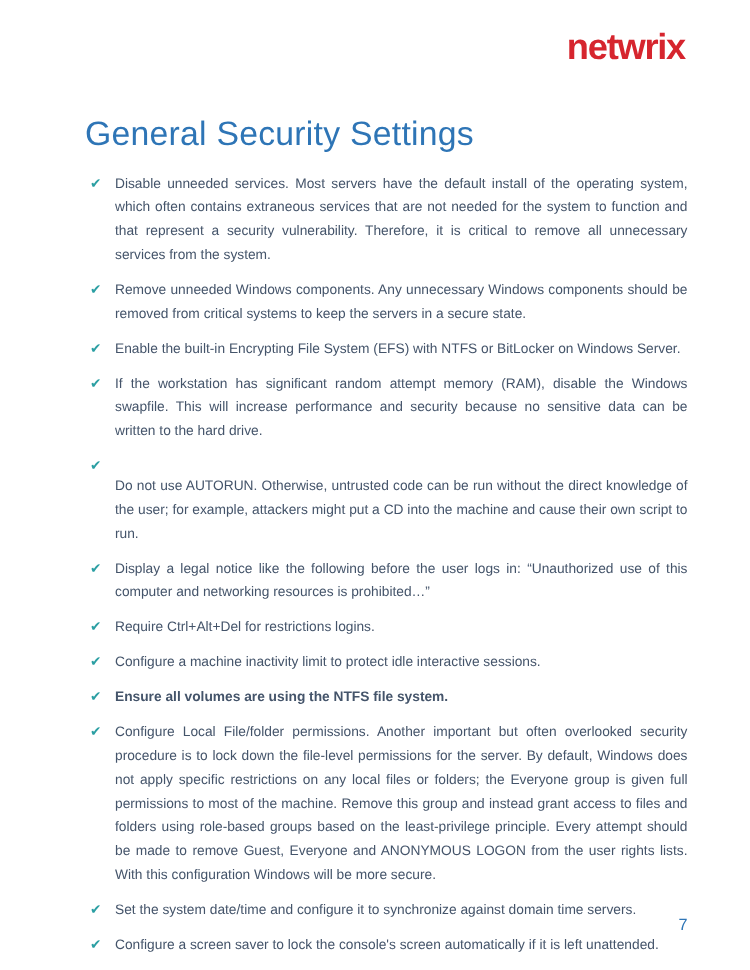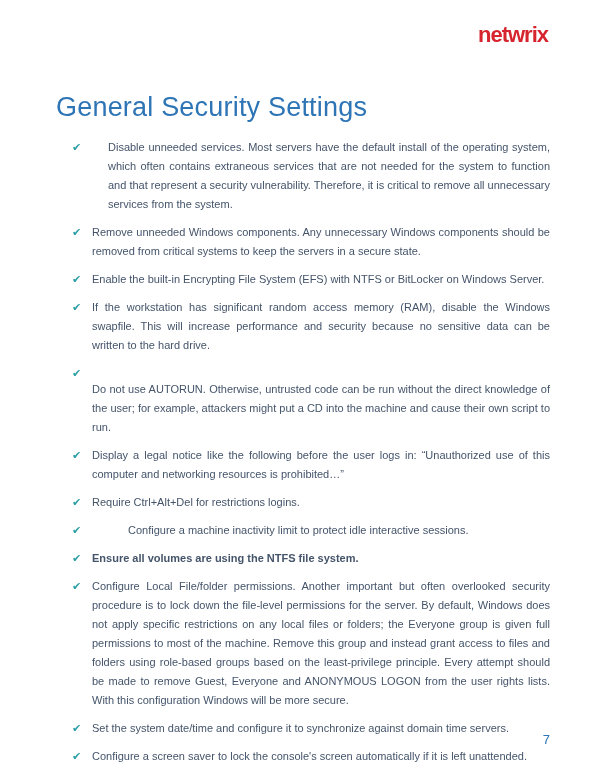--- a/index.html
+++ b/index.html
@@ -13,29 +13,29 @@
     width: 600px;
     height: 776px;
     background: #ffffff;
     overflow: hidden;
     box-sizing: border-box;
   }
   .logo {
     position: absolute;
     top: 24px;
     right: 52px;
-    font-size: 22px;
+    font-size: 29px;
     font-weight: bold;
     letter-spacing: -1px;
     line-height: 1;
   }
   .title {
     position: absolute;
     top: 92px;
-    left: 56px;
+    left: 68px;
     margin: 0;
     font-size: 27px;
     font-weight: 400;
     letter-spacing: 0.2px;
   }
   .bullets {
     position: absolute;
     top: 138px;
     left: 72px;
     width: 478px;
@@ -75,49 +75,49 @@
 
 <div class="page">
 
   <div class="logo" style="color: rgb(214, 37, 46);">netwrix</div>
 
   <h1 class="title" style="color: rgb(46, 117, 182);">General Security Settings</h1>
 
   <ul class="bullets">
       <li class="bullet">
         <span class="check" style="color: rgb(43, 159, 163);">✔</span>
-        <span class="bullet-text" style="color: rgb(68, 84, 106); margin-left: 16px;">Disable unneeded services. Most servers have the default install of the operating system, which often contains extraneous services that are not needed for the system to function and that represent a security vulnerability. Therefore, it is critical to remove all unnecessary services from the system.</span>
+        <span class="bullet-text" style="color: rgb(68, 84, 106);">Disable unneeded services. Most servers have the default install of the operating system, which often contains extraneous services that are not needed for the system to function and that represent a security vulnerability. Therefore, it is critical to remove all unnecessary services from the system.</span>
       </li>
       <li class="bullet">
         <span class="check" style="color: rgb(43, 159, 163);">✔</span>
         <span class="bullet-text" style="color: rgb(68, 84, 106);">Remove unneeded Windows components. Any unnecessary Windows components should be removed from critical systems to keep the servers in a secure state.</span>
       </li>
       <li class="bullet">
         <span class="check" style="color: rgb(43, 159, 163);">✔</span>
         <span class="bullet-text" style="color: rgb(68, 84, 106);">Enable the built-in Encrypting File System (EFS) with NTFS or BitLocker on Windows Server.</span>
       </li>
       <li class="bullet">
         <span class="check" style="color: rgb(43, 159, 163);">✔</span>
-        <span class="bullet-text" style="color: rgb(68, 84, 106);">If the workstation has significant random access memory (RAM), disable the Windows swapfile. This will increase performance and security because no sensitive data can be written to the hard drive.</span>
+        <span class="bullet-text" style="color: rgb(68, 84, 106);">If the workstation has significant random attempt memory (RAM), disable the Windows swapfile. This will increase performance and security because no sensitive data can be written to the hard drive.</span>
       </li>
       <li class="bullet">
         <span class="check" style="color: rgb(43, 159, 163);">✔</span>
         <span class="bullet-text" style="color: rgb(68, 84, 106); margin-top: 16px;">Do not use AUTORUN. Otherwise, untrusted code can be run without the direct knowledge of the user; for example, attackers might put a CD into the machine and cause their own script to run.</span>
       </li>
       <li class="bullet">
         <span class="check" style="color: rgb(43, 159, 163);">✔</span>
         <span class="bullet-text" style="color: rgb(68, 84, 106);">Display a legal notice like the following before the user logs in: “Unauthorized use of this computer and networking resources is prohibited…”</span>
       </li>
       <li class="bullet">
         <span class="check" style="color: rgb(43, 159, 163);">✔</span>
         <span class="bullet-text" style="color: rgb(68, 84, 106);">Require Ctrl+Alt+Del for restrictions logins.</span>
       </li>
       <li class="bullet">
         <span class="check" style="color: rgb(43, 159, 163);">✔</span>
-        <span class="bullet-text" style="color: rgb(68, 84, 106); margin-left: 36px;">Configure a machine inactivity limit to protect idle interactive sessions.</span>
+        <span class="bullet-text" style="color: rgb(68, 84, 106);">Configure a machine inactivity limit to protect idle interactive sessions.</span>
       </li>
       <li class="bullet">
         <span class="check" style="color: rgb(43, 159, 163);">✔</span>
         <span class="bullet-text" style="color: rgb(68, 84, 106); font-weight: bold;">Ensure all volumes are using the NTFS file system.</span>
       </li>
       <li class="bullet">
         <span class="check" style="color: rgb(43, 159, 163);">✔</span>
         <span class="bullet-text" style="color: rgb(68, 84, 106);">Configure Local File/folder permissions. Another important but often overlooked security procedure is to lock down the file-level permissions for the server. By default, Windows does not apply specific restrictions on any local files or folders; the Everyone group is given full permissions to most of the machine. Remove this group and instead grant access to files and folders using role-based groups based on the least-privilege principle. Every attempt should be made to remove Guest, Everyone and ANONYMOUS LOGON from the user rights lists. With this configuration Windows will be more secure.</span>
       </li>
       <li class="bullet">

